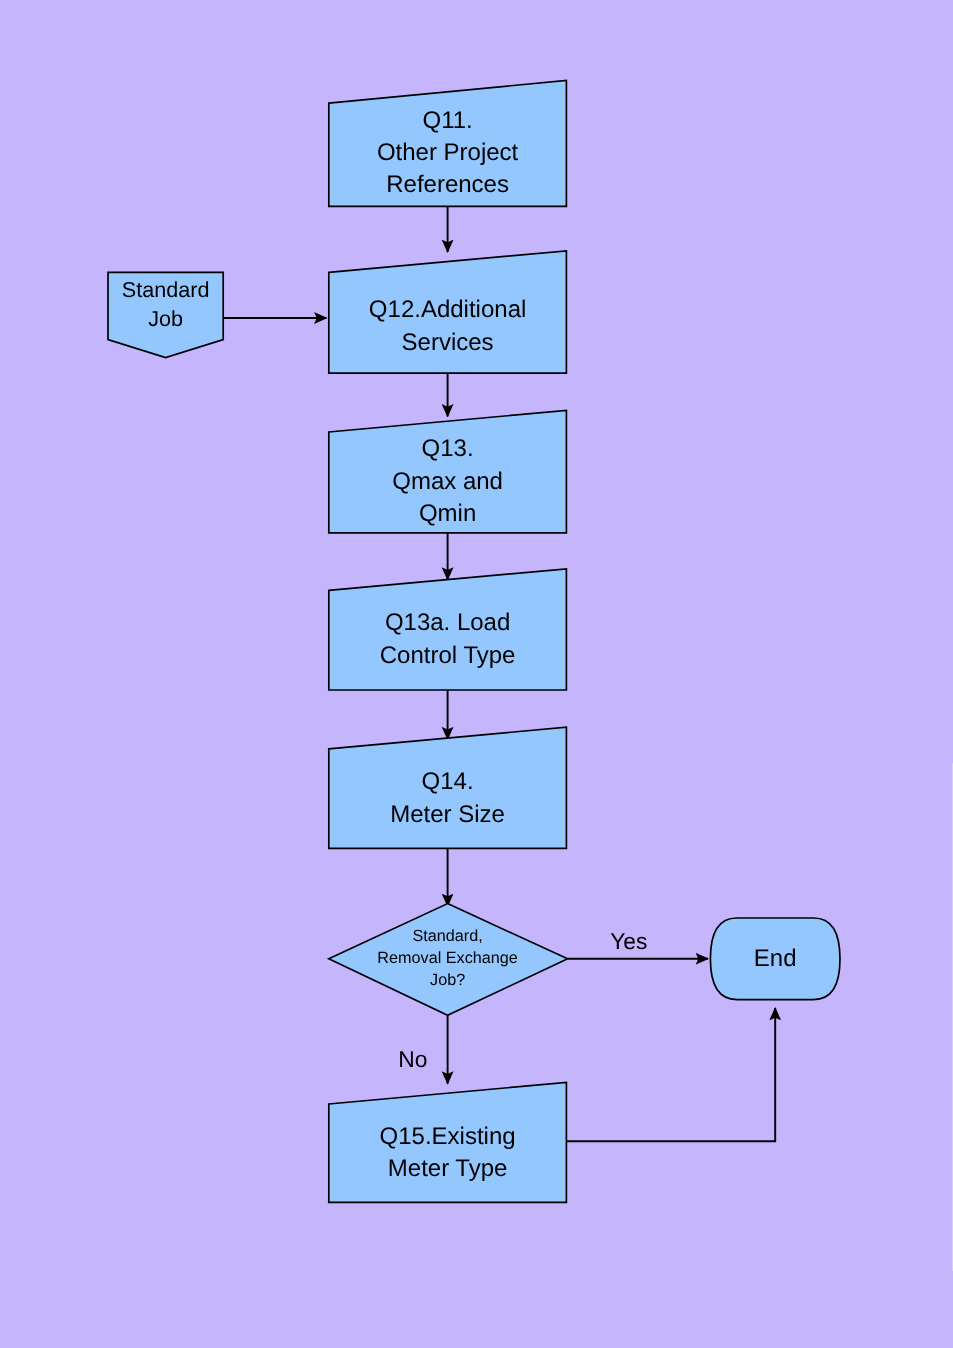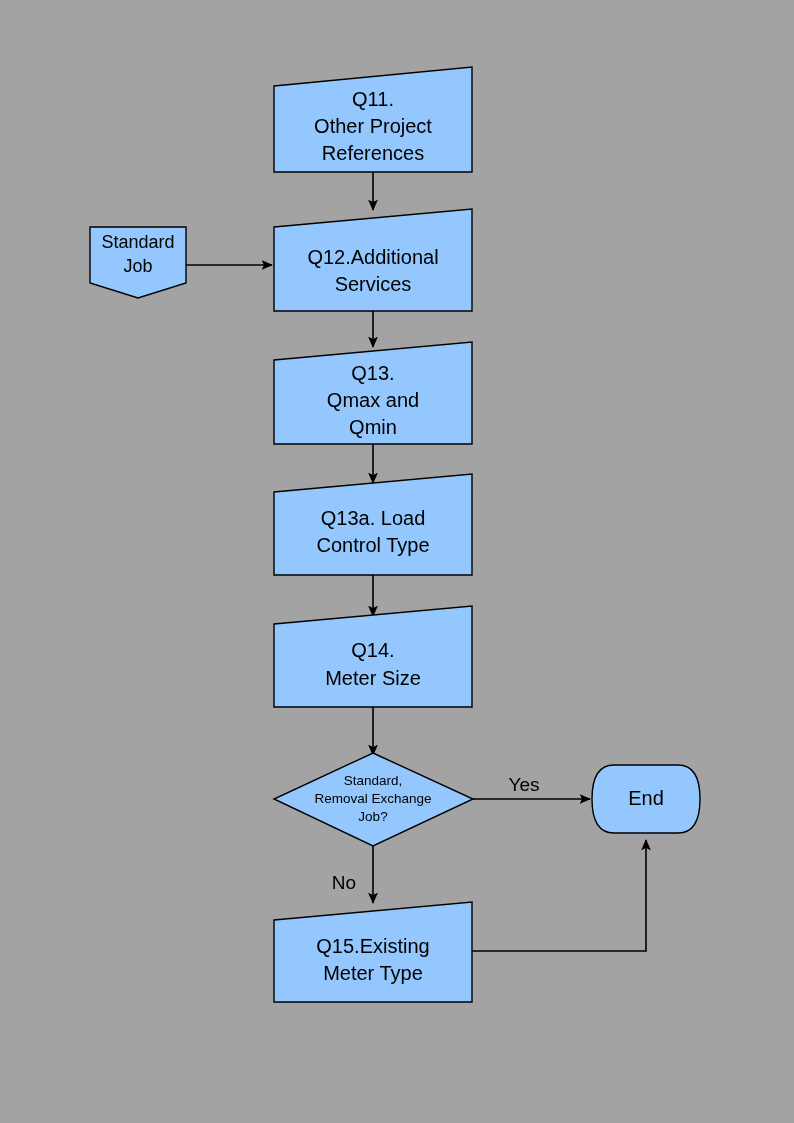--- a/index.html
+++ b/index.html
@@ -11,21 +11,21 @@
   body {
     width: 794px;
     height: 1123px;
     font-family: "Liberation Sans", sans-serif;
     overflow: hidden;
   }
   #canvas {
     position: relative;
     width: 794px;
     height: 1123px;
-    background: #a3a3a3;
+    background: #c4b5fd;
   }
   svg.diagram {
     position: absolute;
     left: 0;
     top: 0;
     width: 794px;
     height: 1123px;
   }
   .shape-fill {
     fill: #93c7fd;

